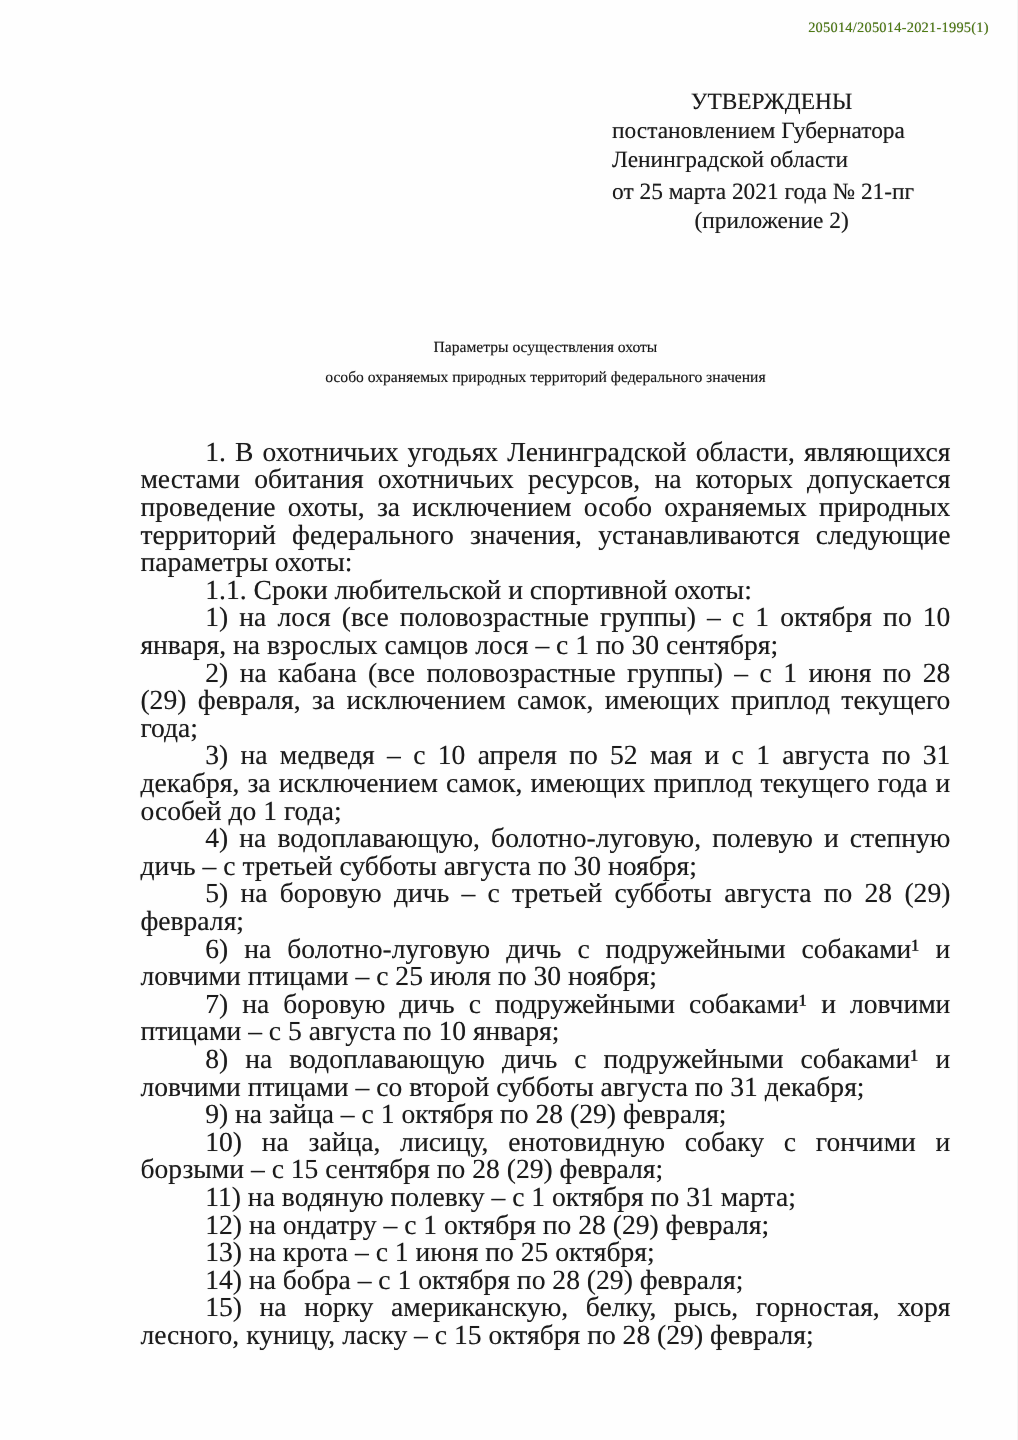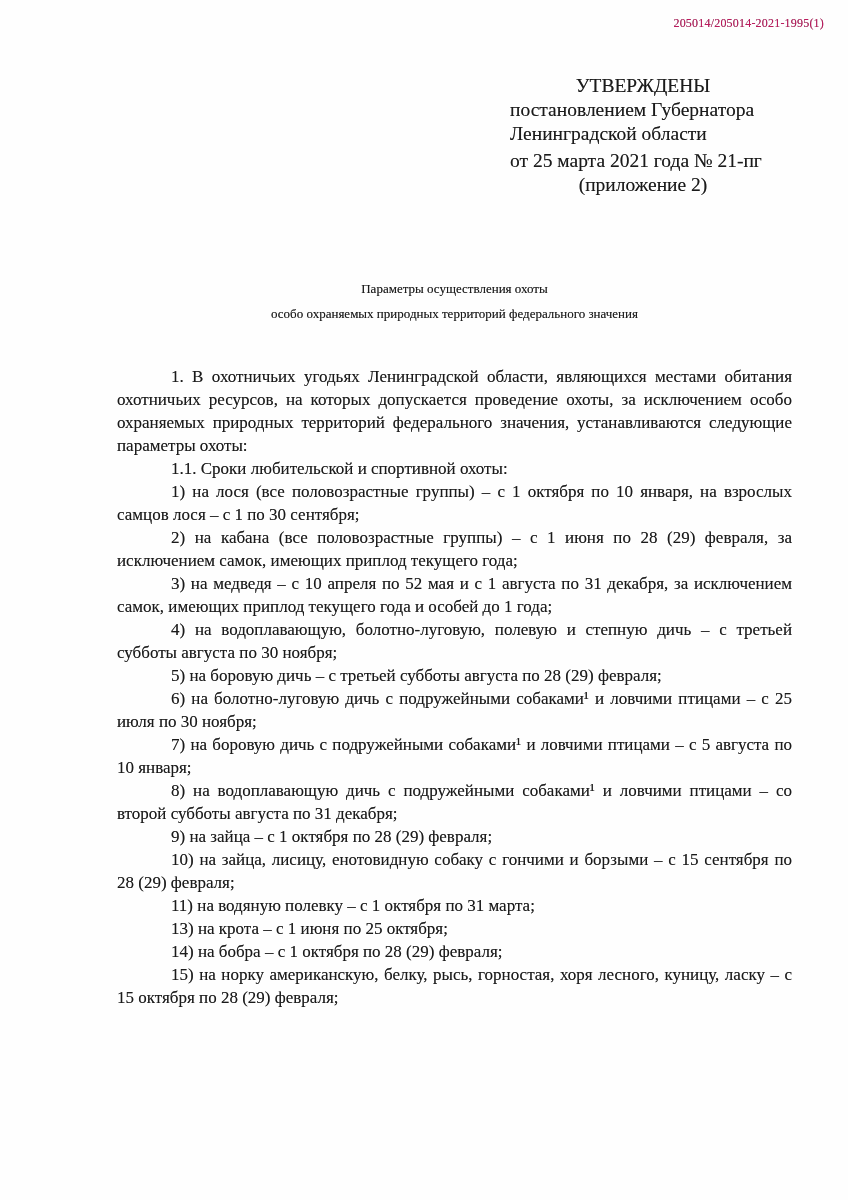--- a/index.html
+++ b/index.html
@@ -17,21 +17,21 @@
     font-family: "Liberation Serif", "DejaVu Serif", serif;
     color: #1b1b1b;
     text-shadow: 0 0 0.6px rgba(45,45,45,0.55);
   }
   .doc-number {
     position: absolute;
     top: 16px;
     right: 24px;
     font-size: 12px;
     letter-spacing: 0.2px;
-    color: #be185d;
+    color: #4d7c0f;
   }
   .approval {
     position: absolute;
     top: 74px;
     left: 510px;
     width: 266px;
     font-size: 19.5px;
     line-height: 24px;
   }
   .approval .line { text-align: left; }
@@ -44,21 +44,21 @@
     width: 675px;
     font-size: 13px;
     line-height: 25px;
     text-align: center;
   }
   .body-block {
     position: absolute;
     top: 365px;
     left: 117px;
     width: 675px;
-    font-size: 17px;
+    font-size: 23px;
     line-height: 23px;
   }
   .body-block p {
     margin: 0;
     text-indent: 54px;
     text-align: justify;
   }
 </style>
 </head>
 <body>
@@ -87,18 +87,19 @@
     <p>2) на кабана (все половозрастные группы) – с 1 июня по 28 (29) февраля, за исключением самок, имеющих приплод текущего года;</p>
     <p>3) на медведя – с 10 апреля по 52 мая и с 1 августа по 31 декабря, за исключением самок, имеющих приплод текущего года и особей до 1 года;</p>
     <p>4) на водоплавающую, болотно-луговую, полевую и степную дичь – с третьей субботы августа по 30 ноября;</p>
     <p>5) на боровую дичь – с третьей субботы августа по 28 (29) февраля;</p>
     <p>6) на болотно-луговую дичь с подружейными собаками¹ и ловчими птицами – с 25 июля по 30 ноября;</p>
     <p>7) на боровую дичь с подружейными собаками¹ и ловчими птицами – с 5 августа по 10 января;</p>
     <p>8) на водоплавающую дичь с подружейными собаками¹ и ловчими птицами – со второй субботы августа по 31 декабря;</p>
     <p>9) на зайца – с 1 октября по 28 (29) февраля;</p>
     <p>10) на зайца, лисицу, енотовидную собаку с гончими и борзыми – с 15 сентября по 28 (29) февраля;</p>
     <p>11) на водяную полевку – с 1 октября по 31 марта;</p>
+    <p>12) на ондатру – с 1 октября по 28 (29) февраля;</p>
     <p>13) на крота – с 1 июня по 25 октября;</p>
     <p>14) на бобра – с 1 октября по 28 (29) февраля;</p>
     <p>15) на норку американскую, белку, рысь, горностая, хоря лесного, куницу, ласку – с 15 октября по 28 (29) февраля;</p>
   </div>
 
 </div>
 
 </body></html>

